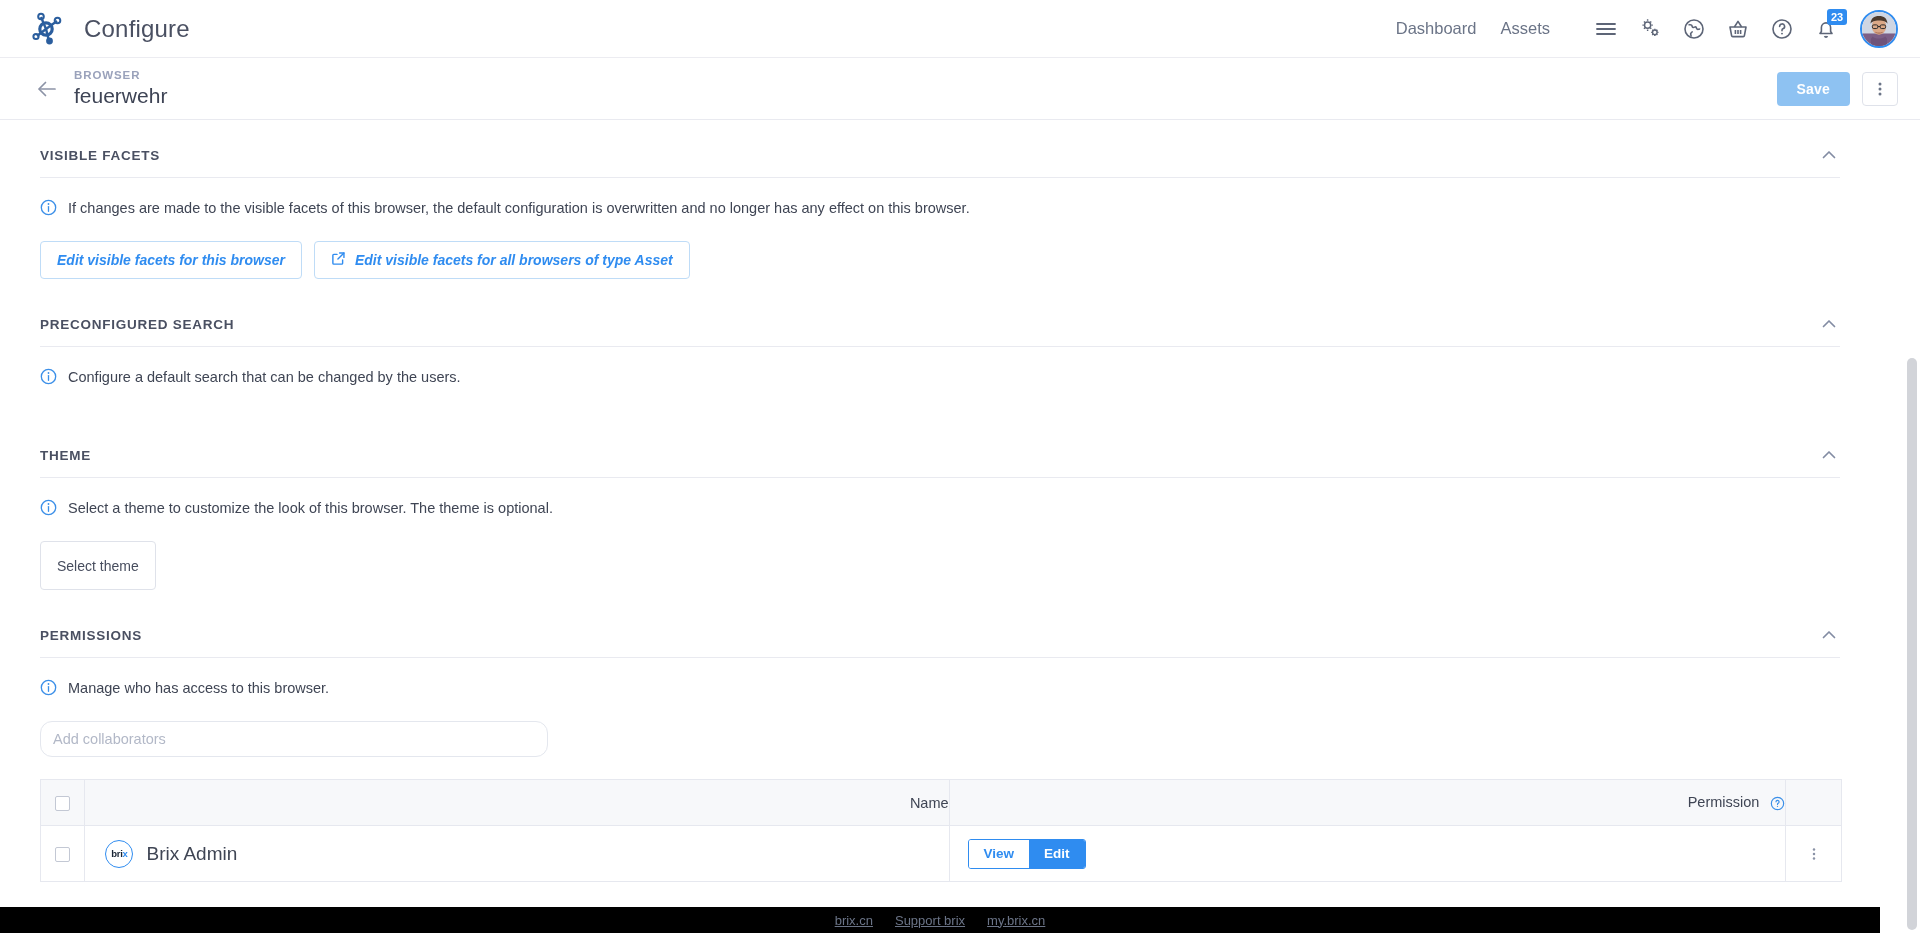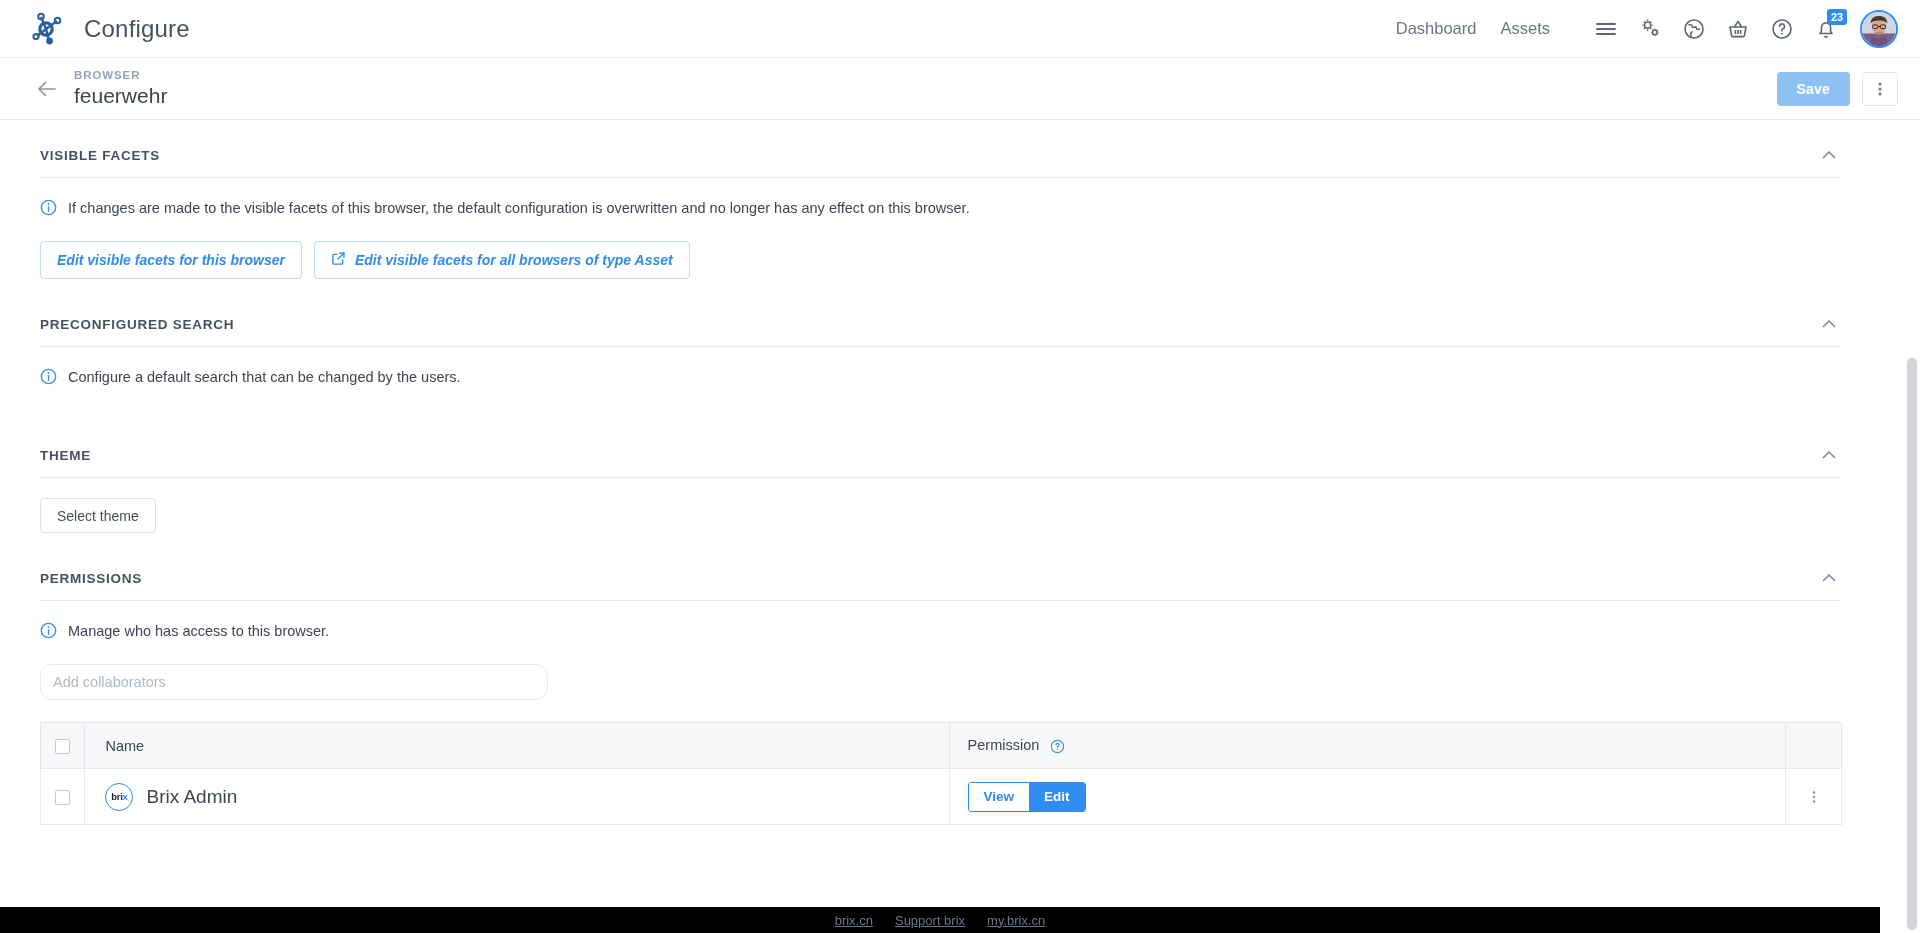--- a/index.html
+++ b/index.html
@@ -131,21 +131,21 @@
   .btn-outline {
     border: 1px solid #bfdcf7; background: #fff; color: #2f8cf0;
     font-size: 14px; font-weight: 700; height: 38px;
     padding: 0 16px; border-radius: 4px; cursor: pointer;
     display: inline-flex; align-items: center; gap: 9px;
     white-space: nowrap;
     font-style: italic;
   }
   .btn-plain {
     border: 1px solid #dfe2ea; background: #fff; color: #474d5e;
-    font-size: 14px; height: 35px; padding: 0 16px;
+    font-size: 14px; height: 49px; padding: 0 16px;
     border-radius: 4px; cursor: pointer;
     display: inline-flex; align-items: center;
   }
 
   
   .collab-input {
     width: 508px; height: 36px;
     border: 1px solid #e4e7ee; border-radius: 12px;
     background: #fff; padding: 0 12px;
     font-size: 14.5px; color: #3f4554;
@@ -167,20 +167,21 @@
   .perm-table th, .perm-table td {
     border-right: 1px solid #e6e8ef;
     text-align: left;
     vertical-align: middle;
   }
   .perm-table thead th {
     background: #f7f8fa;
     height: 46px;
     font-size: 14.5px; font-weight: 400; color: #3f4554;
     border-bottom: 1px solid #e6e8ef;
+    text-align: right;
   }
   .col-check { width: 44px; text-align: center !important; }
   .col-name  { width: 855px; padding-left: 20px; }
   .col-perm  { width: 828px; padding-left: 18px; }
   .col-menu  { width: 55px; border-right: none !important; }
   .perm-table tbody td { height: 56px; background: #fff; }
   .chk {
     width: 15px; height: 15px; border: 1px solid #c3c8d4;
     border-radius: 2px; background: #fff; display: inline-block;
     cursor: pointer; vertical-align: middle;
@@ -414,20 +415,30 @@
     <section class="sec">
       <div class="sec-head">
         <span class="sec-title">THEME</span>
         <span class="sec-chevron">
           <svg width="18" height="18" viewBox="0 0 18 18" fill="none" stroke="currentColor" stroke-width="1.7" stroke-linecap="round" stroke-linejoin="round">
               <polyline points="3.5,11.5 9,6 14.5,11.5"></polyline>
             </svg>
         </span>
       </div>
       <div class="sec-body">
+        <div class="infoline">
+          <span class="info-icon">
+            <svg width="17" height="17" viewBox="0 0 18 18" fill="none" stroke="currentColor" stroke-width="1.4">
+              <circle cx="9" cy="9" r="7.6"></circle>
+                <line x1="9" y1="8" x2="9" y2="13" stroke-linecap="round"></line>
+                <circle cx="9" cy="5.3" r=".95" fill="currentColor" stroke="none"></circle>
+            </svg>
+          </span>
+          <span>Select a theme to customize the look of this browser. The theme is optional.</span>
+        </div>
         <div class="btnrow">
           <button class="btn-plain">
             <span>Select theme</span>
           </button>
         </div>
       </div>
     </section>
 
     <section class="sec">
       <div class="sec-head">

